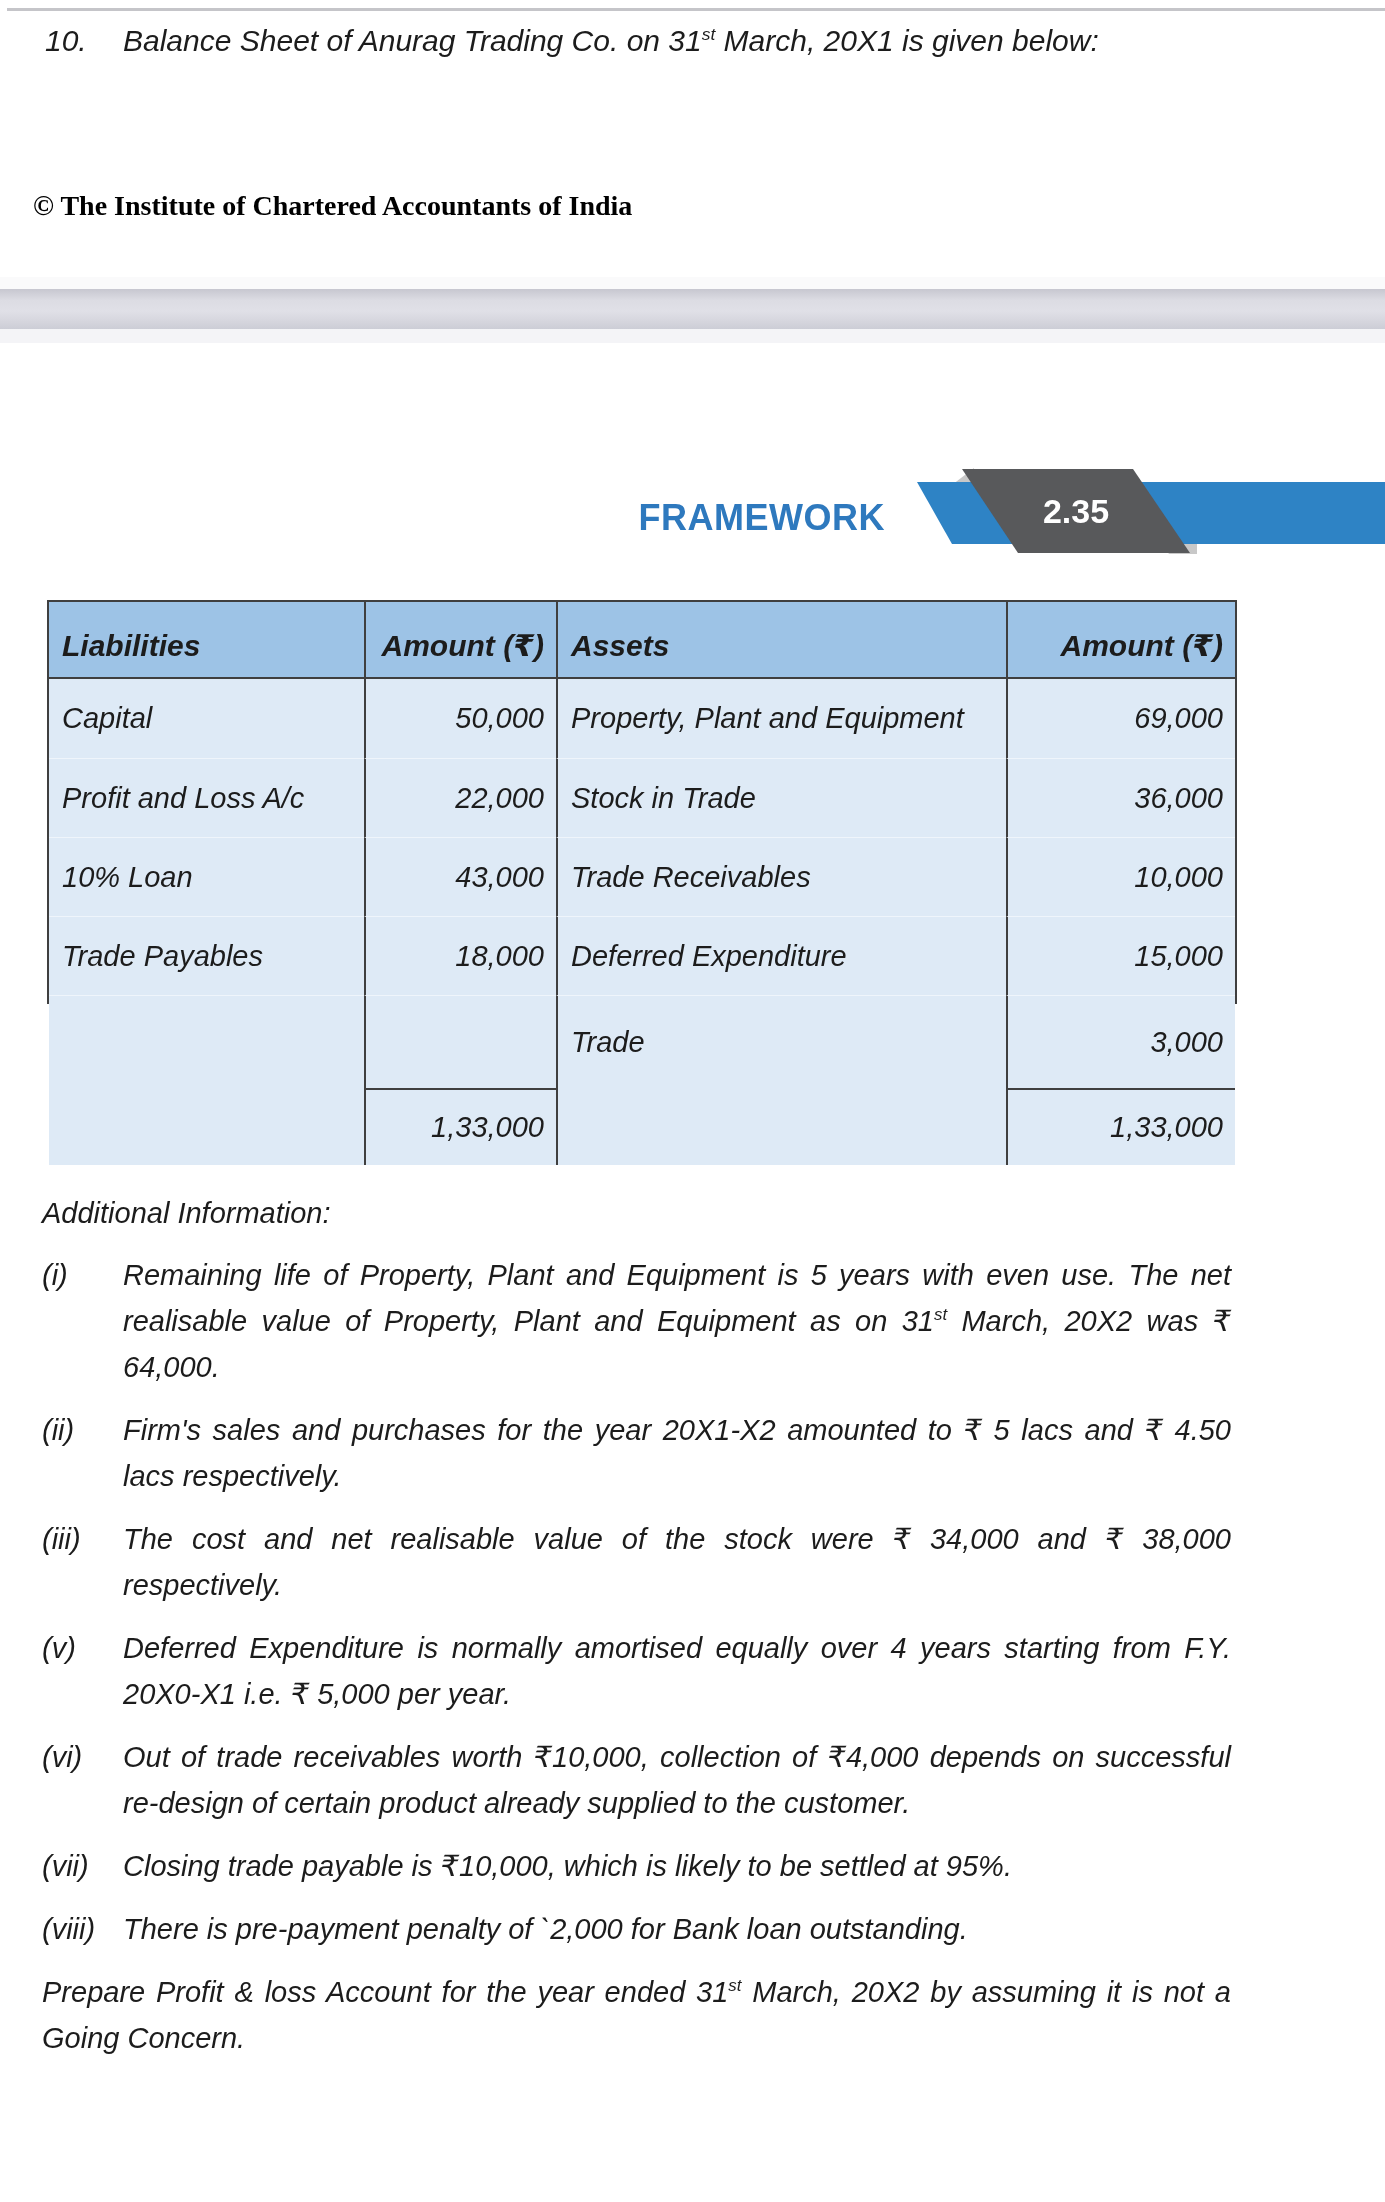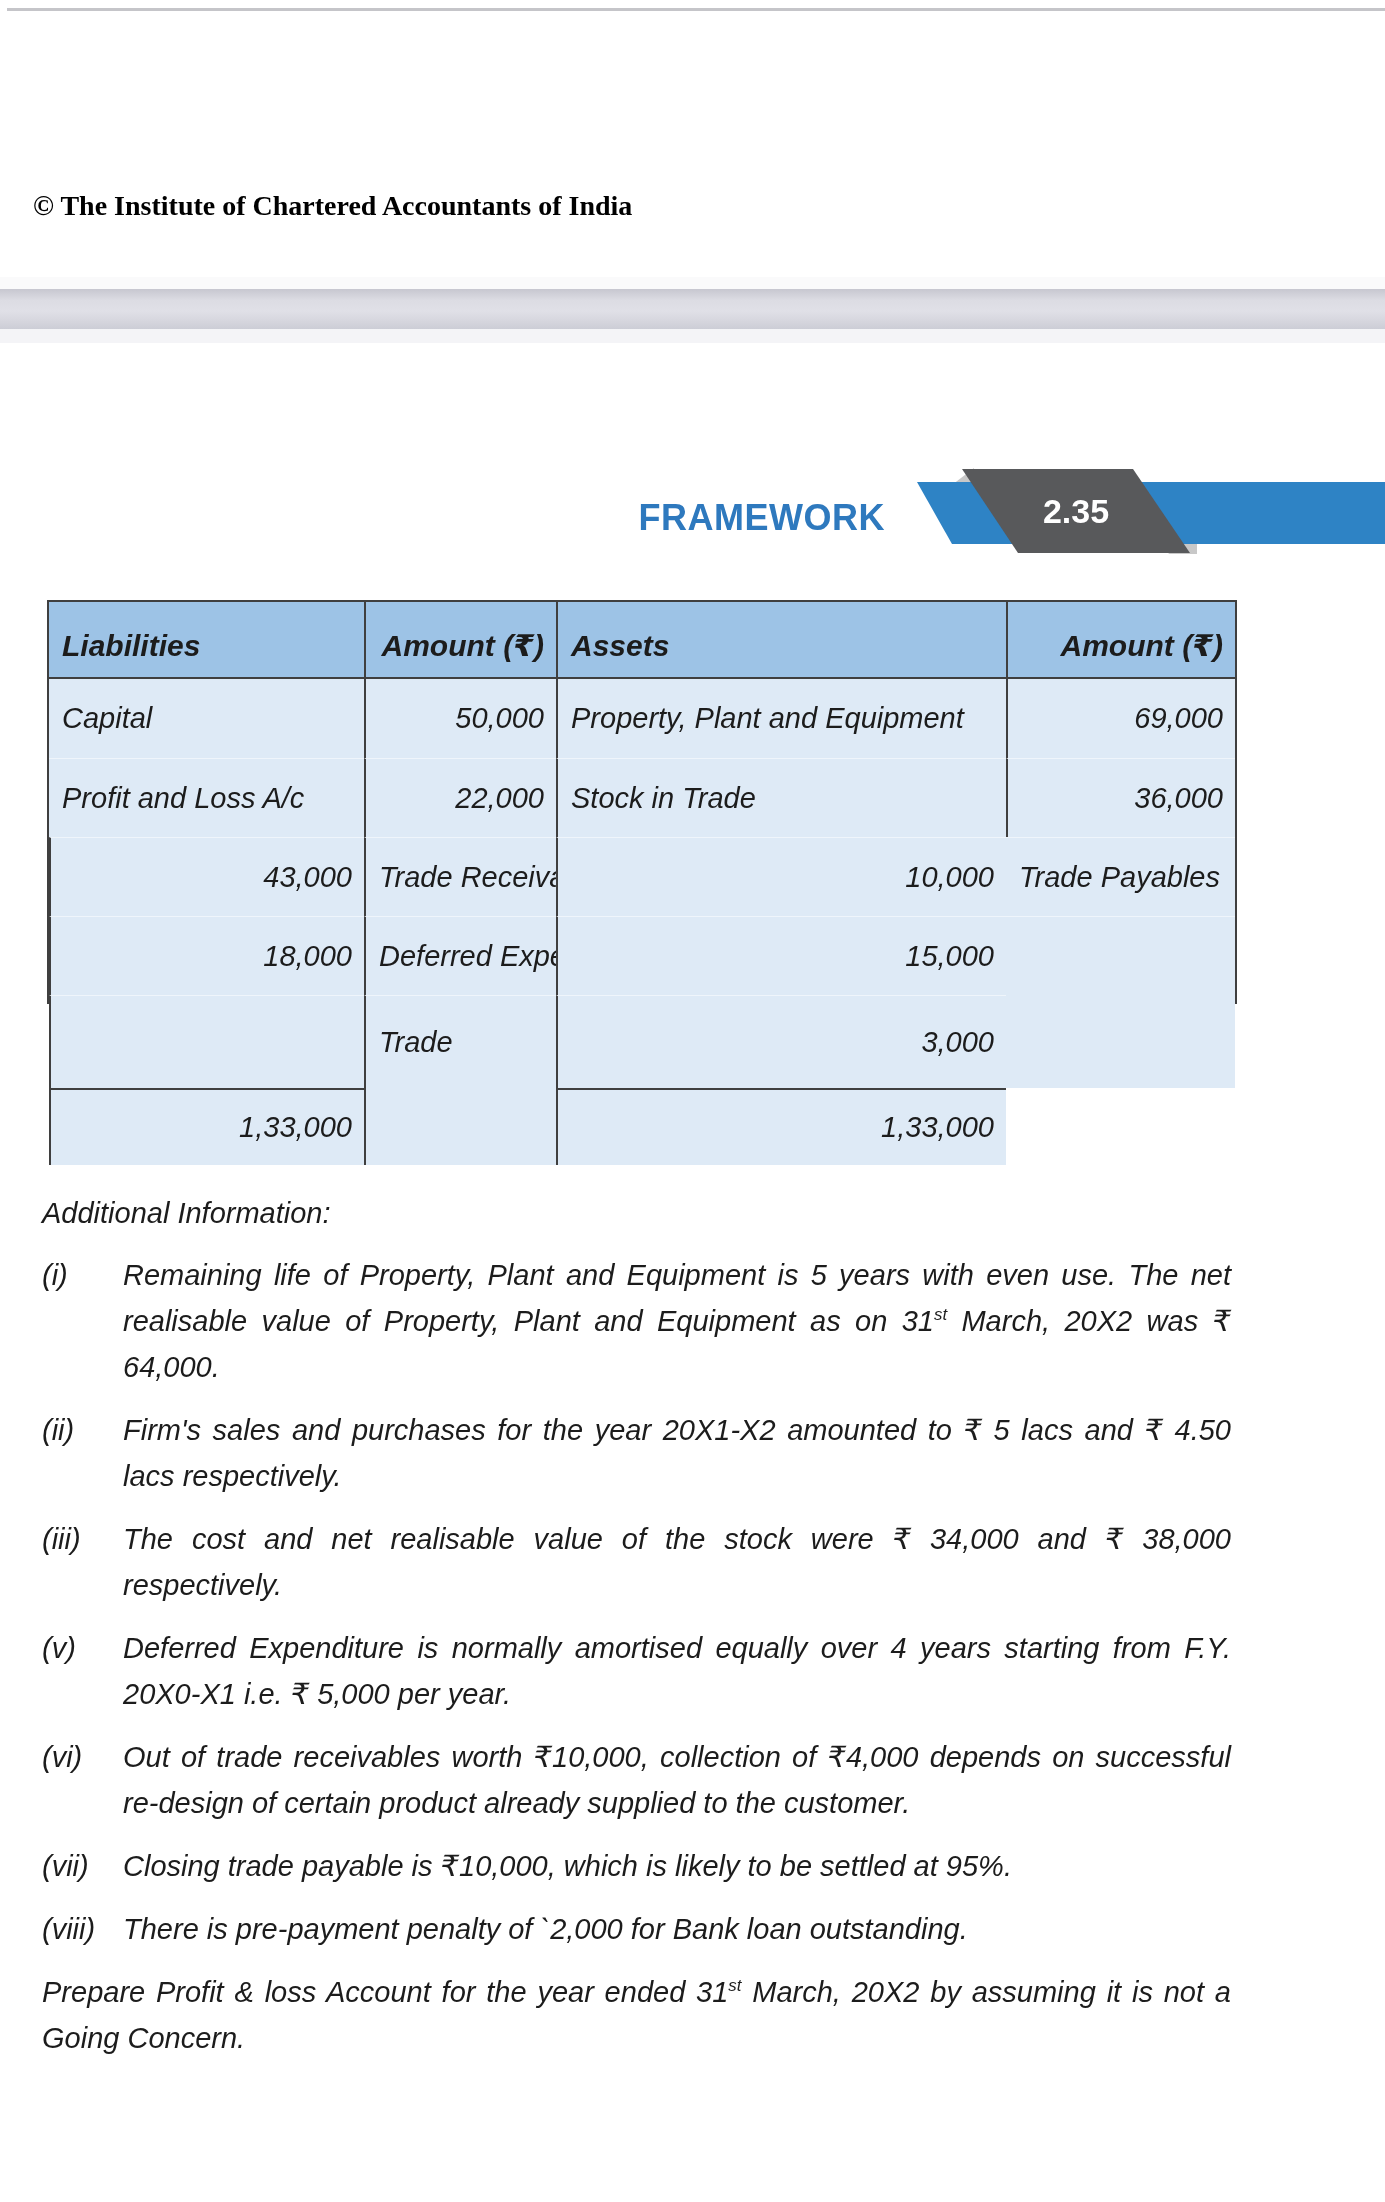--- a/index.html
+++ b/index.html
@@ -59,20 +59,24 @@
   .item-text { flex:1; text-align:justify; }
   .closing { text-align:justify; }
 </style>
 </head>
 <body>
 
 <div class="page">
 
   <div class="top-rule"></div>
 
+  <div class="title-row">
+    <span class="q-num">10.</span>
+    <span class="q-text"><span>Balance Sheet of Anurag Trading Co. on 31</span><sup>st</sup><span> March, 20X1 is given below:</span></span>
+  </div>
 
   <div class="copyright">© The Institute of Chartered Accountants of India</div>
 
   <div class="gap-top"></div>
   <div class="gap-band"></div>
   <div class="gap-bottom"></div>
 
   <svg class="ribbon-svg" viewBox="0 0 1385 580" xmlns="http://www.w3.org/2000/svg">
     <polygon points="948,488 974,468 974,488" fill="#c8c8c8"></polygon>
     <polygon points="1168,554 1197,533 1197,554" fill="#c8c8c8"></polygon>
@@ -92,20 +96,21 @@
     <div class="cell body name c1">Capital</div>
     <div class="cell body amt c2">50,000</div>
     <div class="cell body name c3">Property, Plant and Equipment</div>
     <div class="cell body amt c4">69,000</div>
 
     <div class="cell body name c1 rowline">Profit and Loss A/c</div>
     <div class="cell body amt c2 rowline">22,000</div>
     <div class="cell body name c3 rowline">Stock in Trade</div>
     <div class="cell body amt c4 rowline">36,000</div>
 
+    <div class="cell body name c1 rowline">10% Loan</div>
     <div class="cell body amt c2 rowline">43,000</div>
     <div class="cell body name c3 rowline">Trade Receivables</div>
     <div class="cell body amt c4 rowline">10,000</div>
 
     <div class="cell body name c1 rowline">Trade Payables</div>
     <div class="cell body amt c2 rowline">18,000</div>
     <div class="cell body name c3 rowline">Deferred Expenditure</div>
     <div class="cell body amt c4 rowline">15,000</div>
 
     <div class="cell body name c1 rowline"></div>

